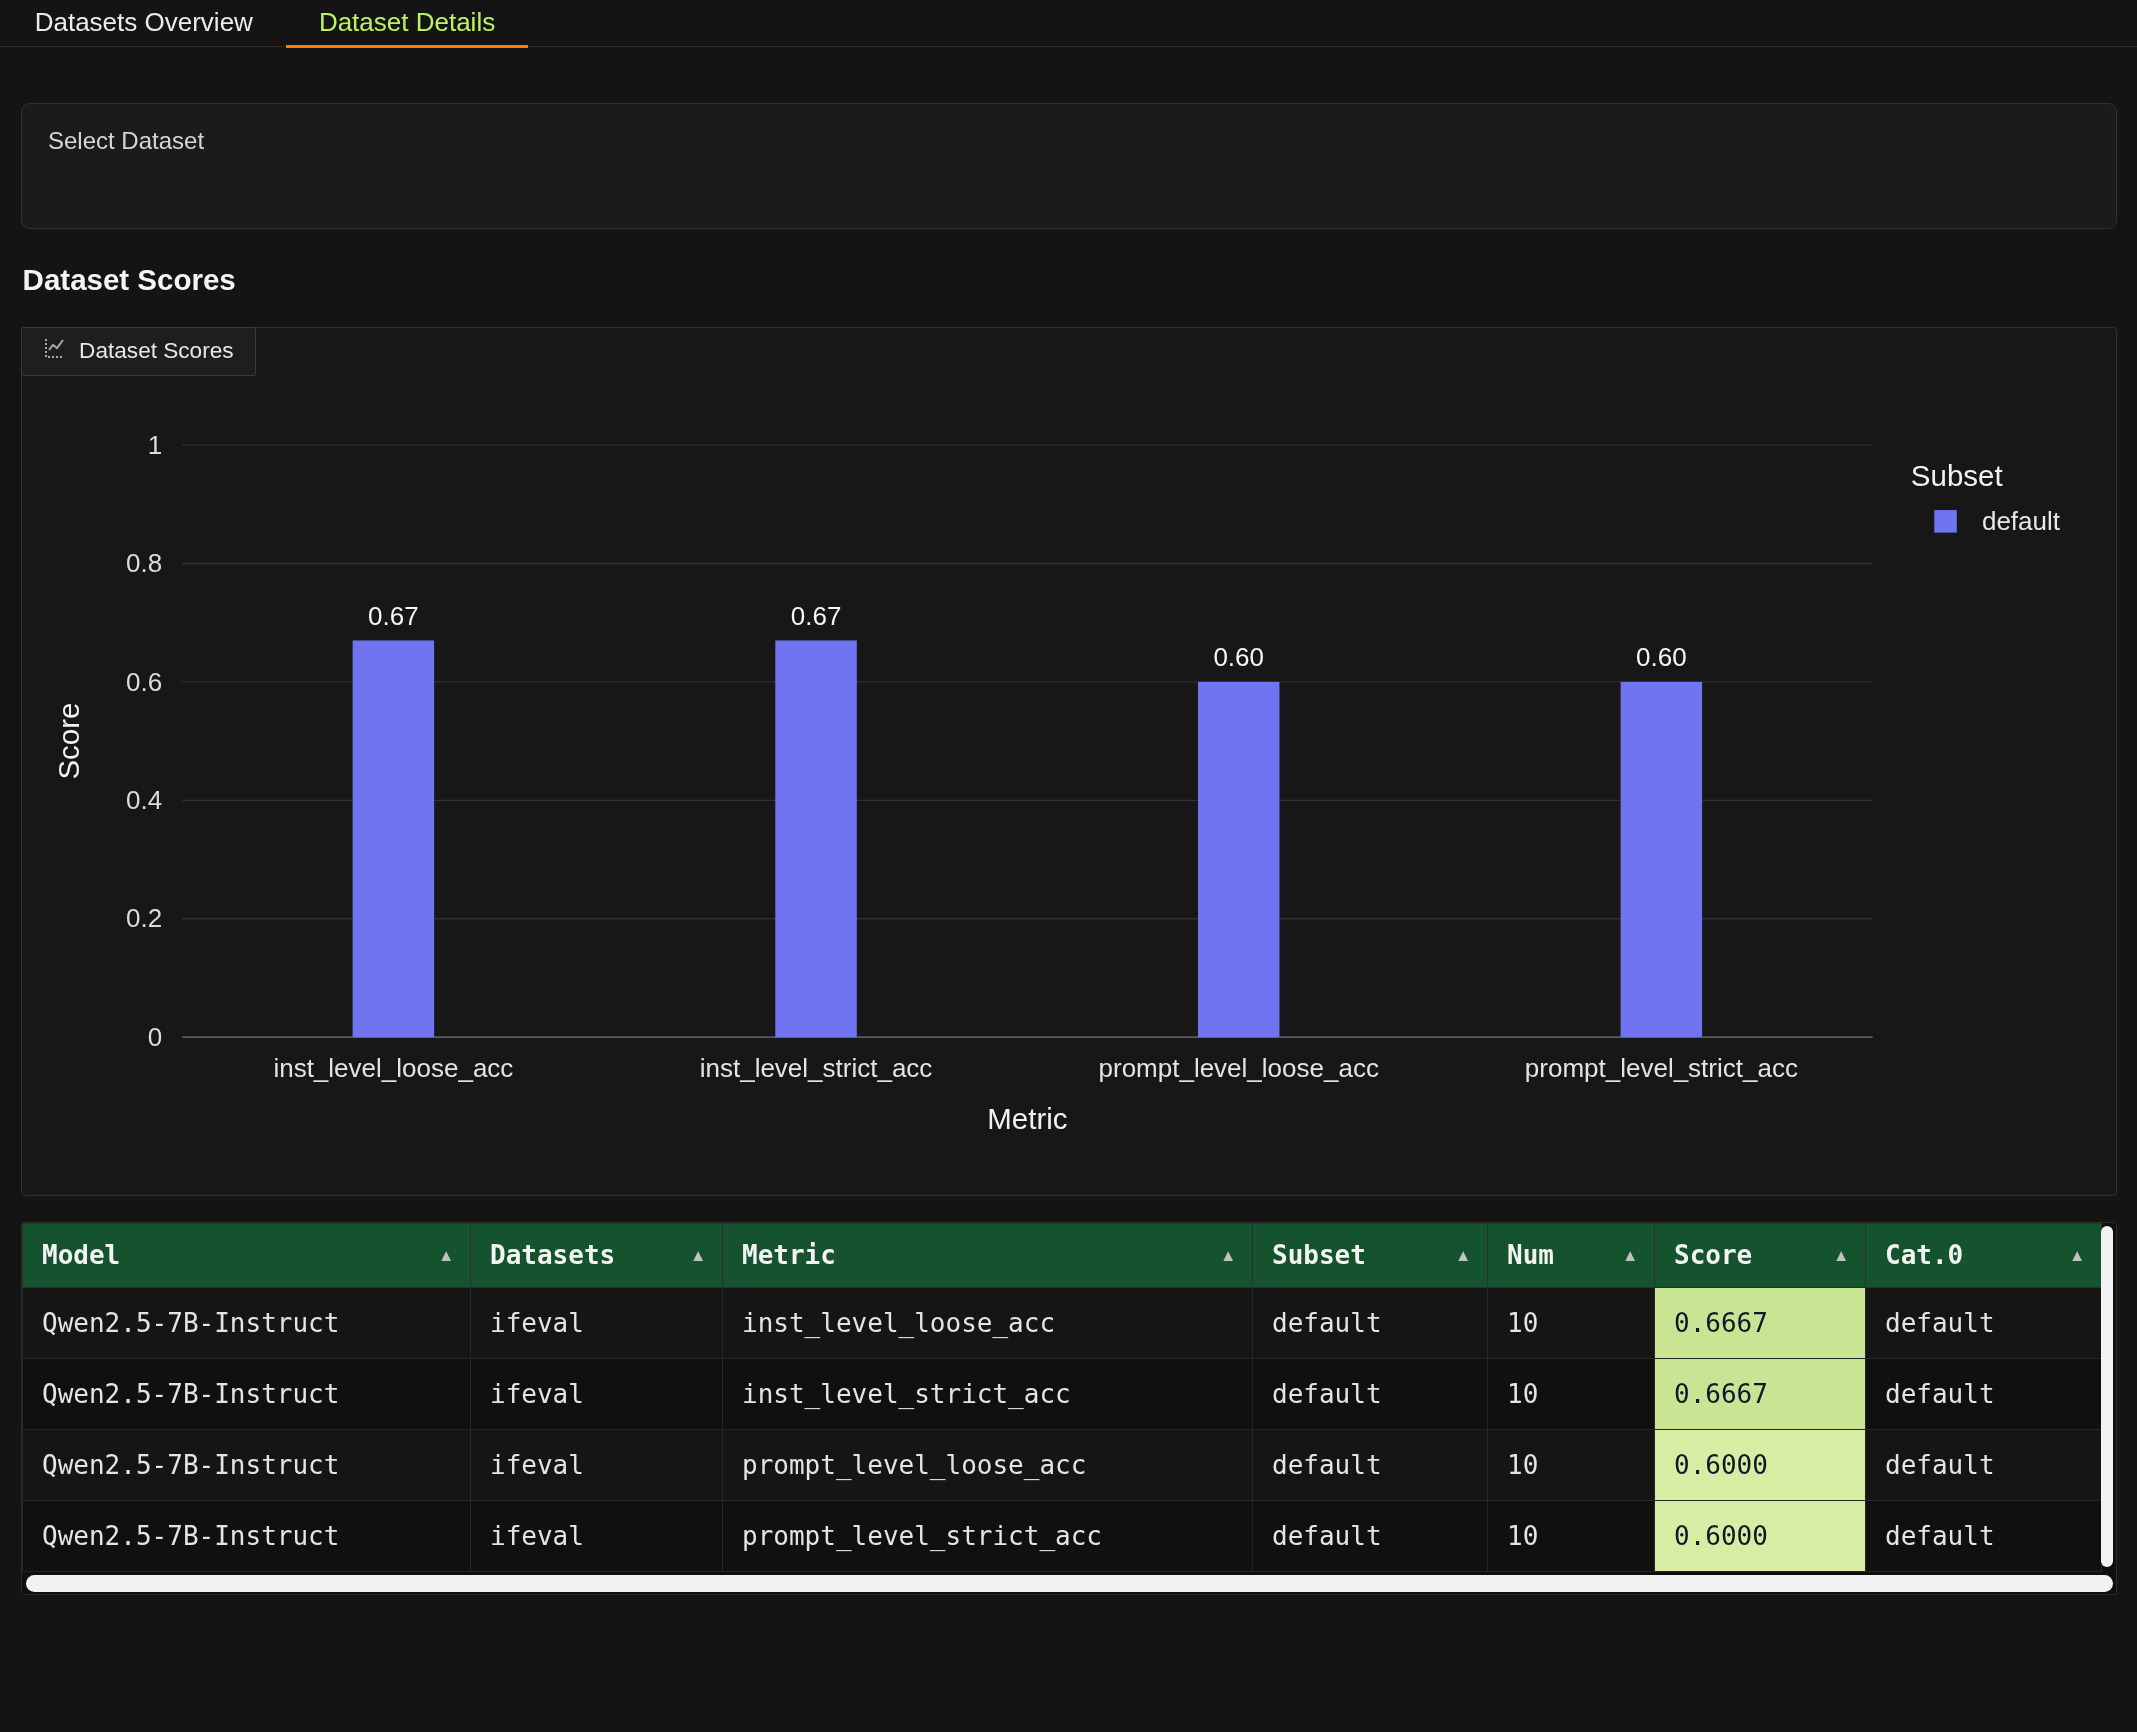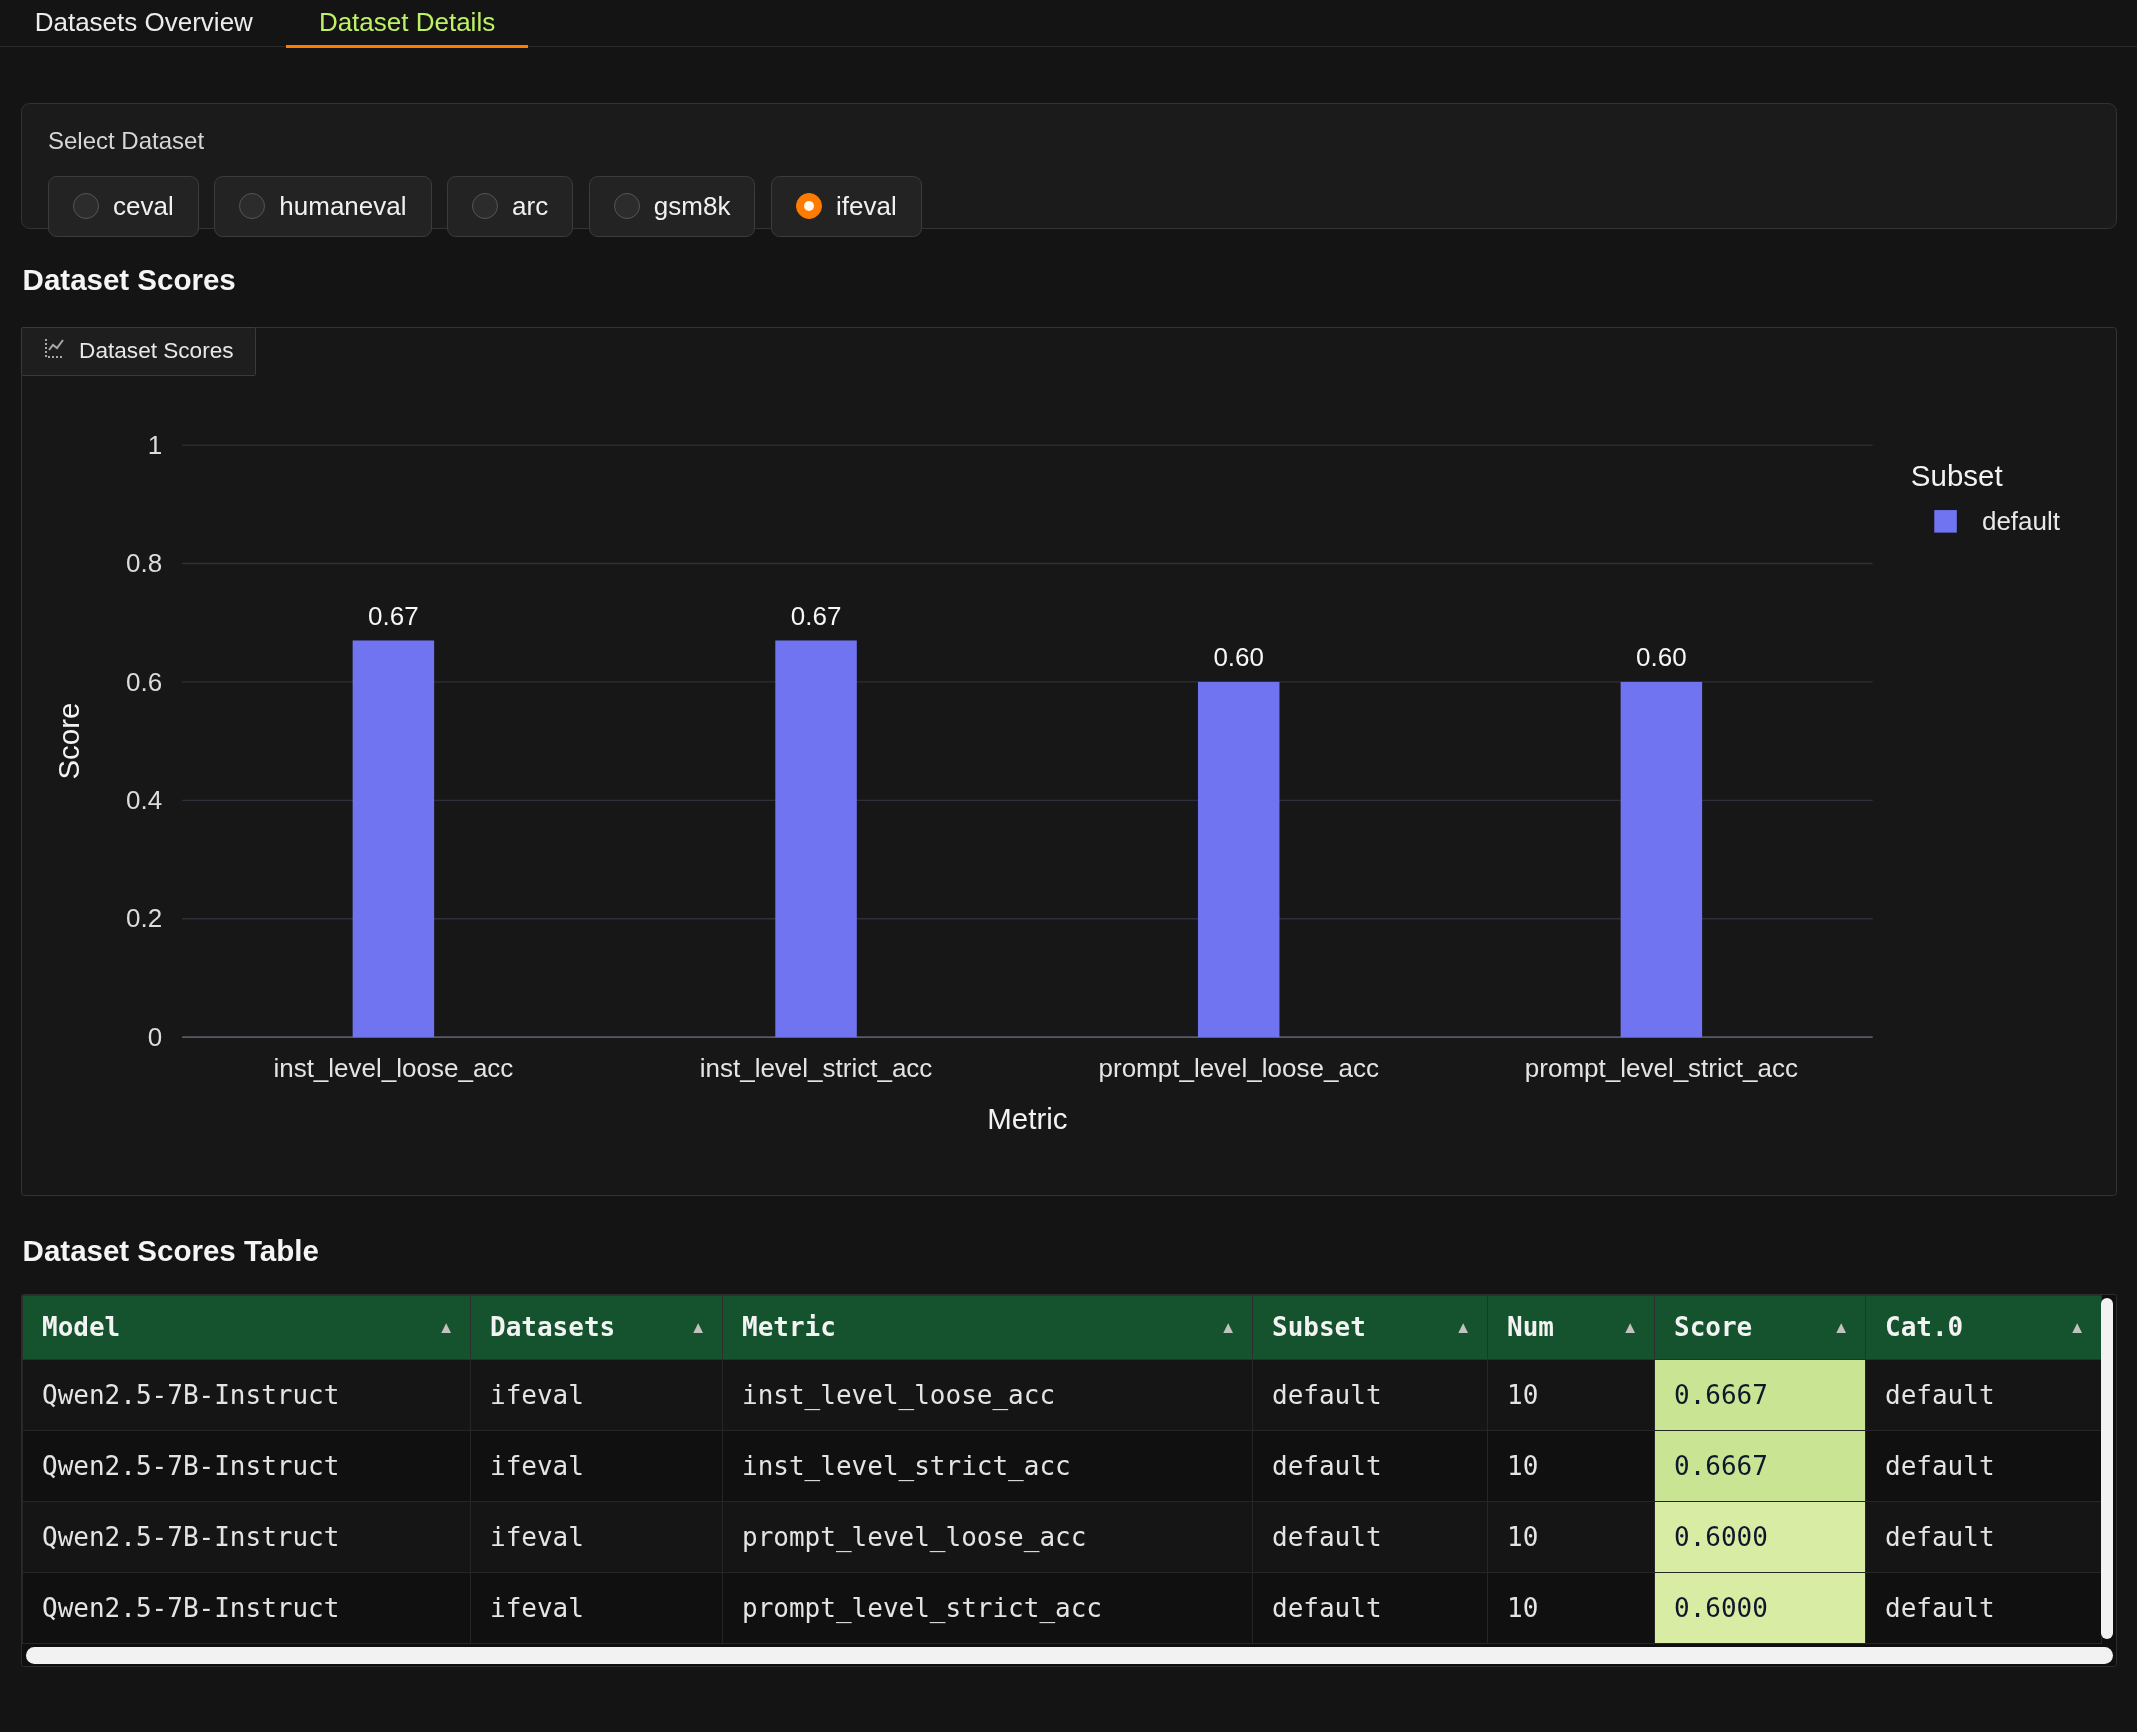--- a/index.html
+++ b/index.html
@@ -164,42 +164,20 @@
 
 <div>
 
   <div class="tabbar">
     <div class="tab">Datasets Overview</div>
     <div class="tab active">Dataset Details</div>
   </div>
 
   <div class="selector-panel">
     <div class="selector-label">Select Dataset</div>
-    <div class="radio-row" id="radio-row">
-        <div class="radio-pill">
-          <span class="radio-circle"></span>
-          <span>ceval</span>
-        </div>
-        <div class="radio-pill">
-          <span class="radio-circle"></span>
-          <span>humaneval</span>
-        </div>
-        <div class="radio-pill">
-          <span class="radio-circle"></span>
-          <span>arc</span>
-        </div>
-        <div class="radio-pill">
-          <span class="radio-circle"></span>
-          <span>gsm8k</span>
-        </div>
-        <div class="radio-pill">
-          <span class="radio-circle checked"></span>
-          <span>ifeval</span>
-        </div>
-      </div>
   </div>
 
   <h2 class="section-title">Dataset Scores</h2>
 
   <div class="chart-panel">
     <div class="chart-tab">
       <span>
         <svg width="24" height="24" viewBox="0 0 24 24" fill="none">
           <path d="M3 3v18h18" stroke="#a8a8a8" stroke-width="2" stroke-dasharray="2 2"></path>
           <path d="M6 14l4-5 4 3 6-8" stroke="#a8a8a8" stroke-width="2"></path>
@@ -233,21 +211,20 @@
         <text class="vlabel" x="1889.25" y="390.2">0.60</text>
         <text class="xtick" x="1889.25" y="864">prompt_level_strict_acc</text>
         <text class="axis-title" x="1158" y="924">Metric</text>
         <text class="axis-title ylab" transform="translate(64 476.5) rotate(-90)">Score</text>
         <text class="legend-title" x="2177" y="182">Subset</text>
         <rect x="2204" y="210" width="26" height="26" fill="#7174f0"></rect>
         <text class="legend-label" x="2259" y="233">default</text>
       </svg>
   </div>
 
-  <h2 class="section-title table-title">Dataset Scores Table</h2>
 
   <div class="table-wrap">
     <table id="scores-table">
         <colgroup>
           <col style="width: 448px;">
           <col style="width: 252px;">
           <col style="width: 530px;">
           <col style="width: 235px;">
           <col style="width: 167px;">
           <col style="width: 211px;">

